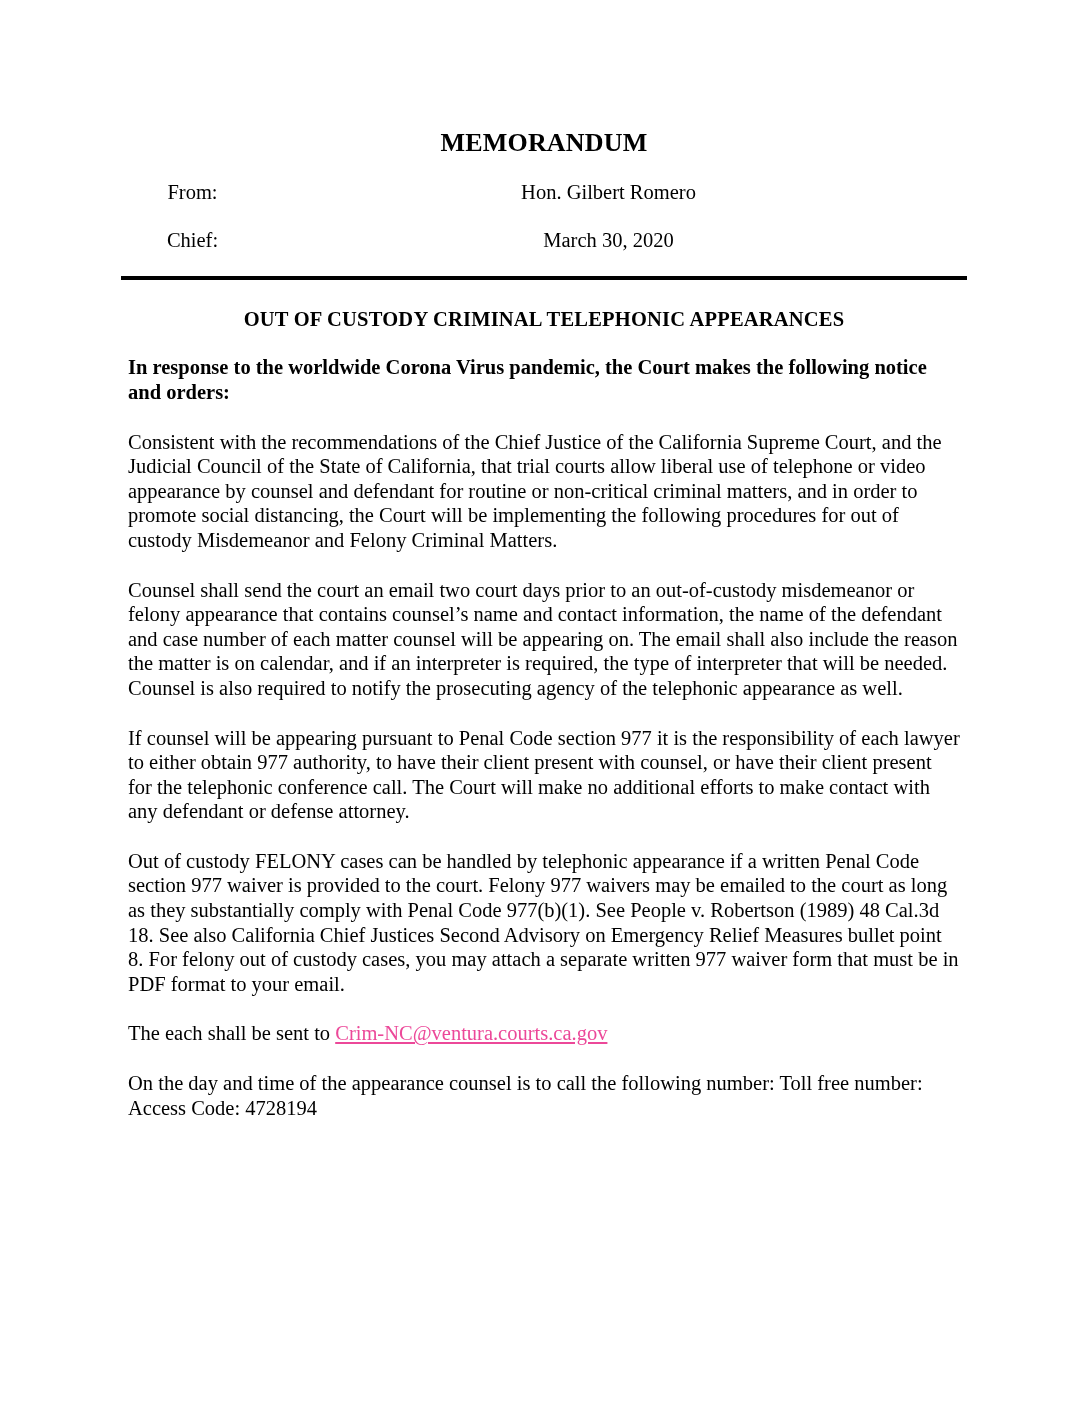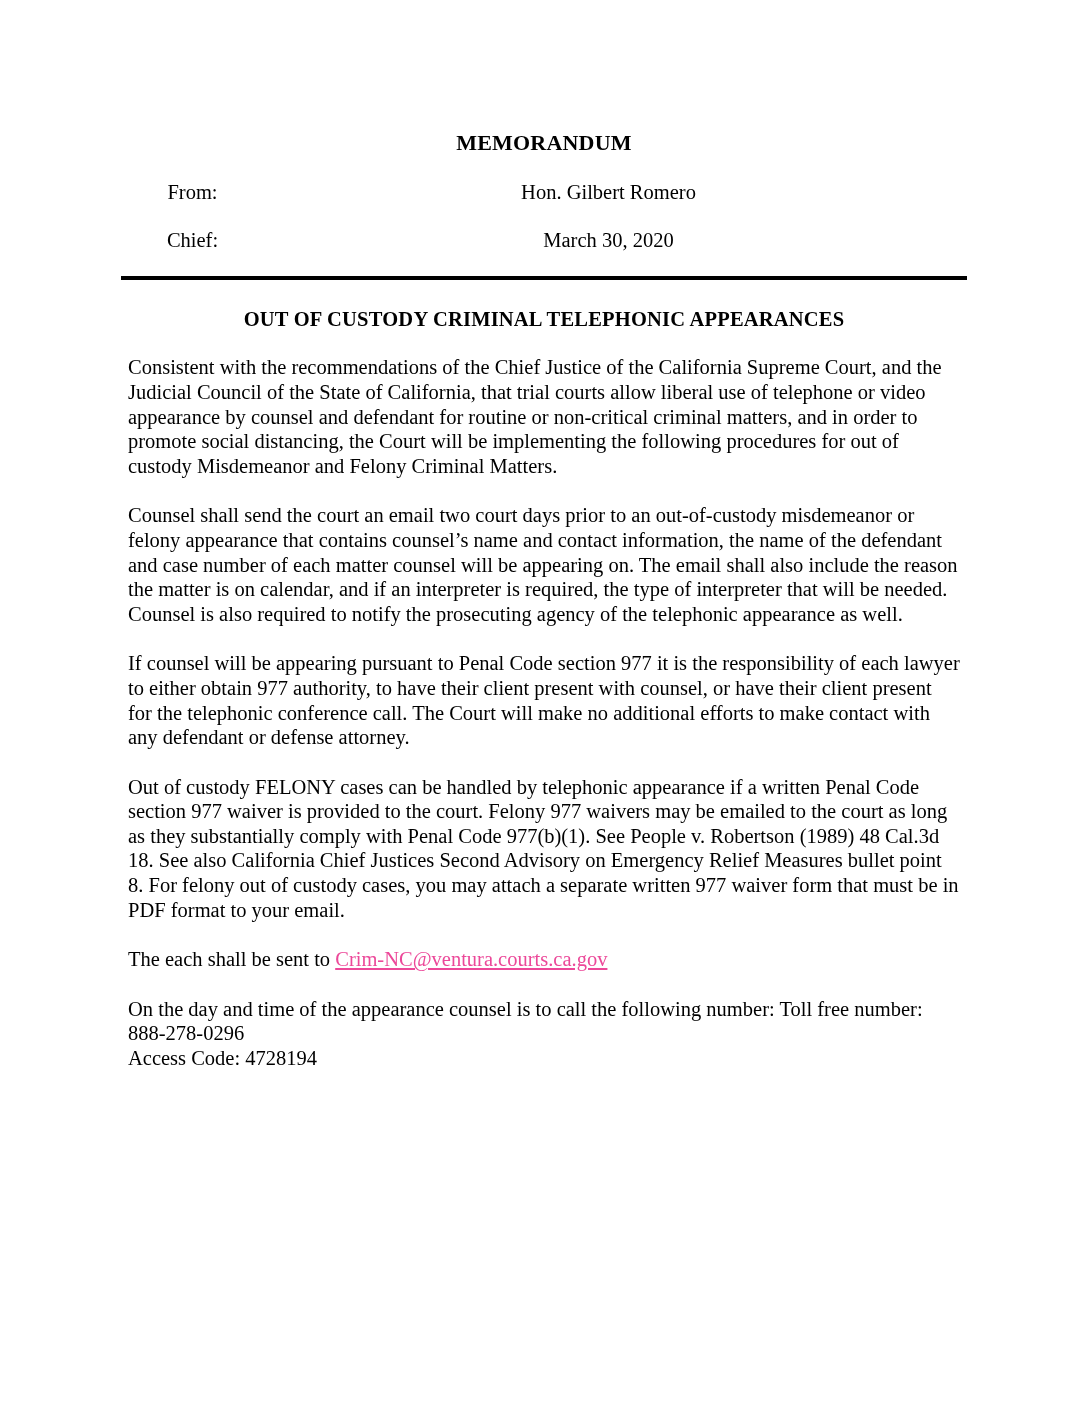--- a/index.html
+++ b/index.html
@@ -17,21 +17,21 @@
     width: 1088px;
     height: 1408px;
     padding: 131px 128px 0 128px;
     font-family: "Liberation Serif", "DejaVu Serif", serif;
     font-size: 20.5px;
     line-height: 24.6px;
     color: #000000;
     background: #ffffff;
   }
   .doc-title {
-    font-size: 22px;
+    font-size: 26px;
     font-weight: 700;
     text-align: center;
     margin: 0 0 24px 0;
     letter-spacing: 0.2px;
   }
   .memo-row {
     display: flex;
     margin: 0 0 23.5px 0;
     text-align: center;
   }
@@ -85,30 +85,30 @@
 
   <div class="memo-row">
     <span class="memo-label">Chief:</span>
     <span class="memo-value">March 30, 2020</span>
   </div>
 
   <hr class="rule">
 
   <h2 class="section-title">OUT OF CUSTODY CRIMINAL TELEPHONIC APPEARANCES</h2>
 
+  <p class="para bold">In response to the worldwide Corona Virus pandemic, the Court makes the following notice and orders:</p>
 
   <p class="para">Consistent with the recommendations of the Chief Justice of the California Supreme Court, and the Judicial Council of the State of California, that trial courts allow liberal use of telephone or video appearance by counsel and defendant for routine or non-critical criminal matters, and in order to promote social distancing, the Court will be implementing the following procedures for out of custody Misdemeanor and Felony Criminal Matters.</p>
 
   <p class="para">Counsel shall send the court an email two court days prior to an out-of-custody misdemeanor or felony appearance that contains counsel’s name and contact information, the name of the defendant and case number of each matter counsel will be appearing on. The email shall also include the reason the matter is on calendar, and if an interpreter is required, the type of interpreter that will be needed. Counsel is also required to notify the prosecuting agency of the telephonic appearance as well.</p>
 
   <p class="para">If counsel will be appearing pursuant to Penal Code section 977 it is the responsibility of each lawyer to either obtain 977 authority, to have their client present with counsel, or have their client present for the telephonic conference call. The Court will make no additional efforts to make contact with any defendant or defense attorney.</p>
 
   <p class="para">Out of custody FELONY cases can be handled by telephonic appearance if a written Penal Code section 977 waiver is provided to the court. Felony 977 waivers may be emailed to the court as long as they substantially comply with Penal Code 977(b)(1). See People v. Robertson (1989) 48 Cal.3d 18. See also California Chief Justices Second Advisory on Emergency Relief Measures bullet point 8. For felony out of custody cases, you may attach a separate written 977 waiver form that must be in PDF format to your email.</p>
 
   <p class="para"><span>The each shall be sent to </span><a href="#" class="email-link">Crim-NC@ventura.courts.ca.gov</a></p>
 
   <p class="para">
     <span>On the day and time of the appearance counsel is to call the following number: Toll free number:</span>
-    <span class="blk">888-278-0296</span>
     <span class="blk">Access Code: 4728194</span>
   </p>
 
 </div>
 
 </body></html>

